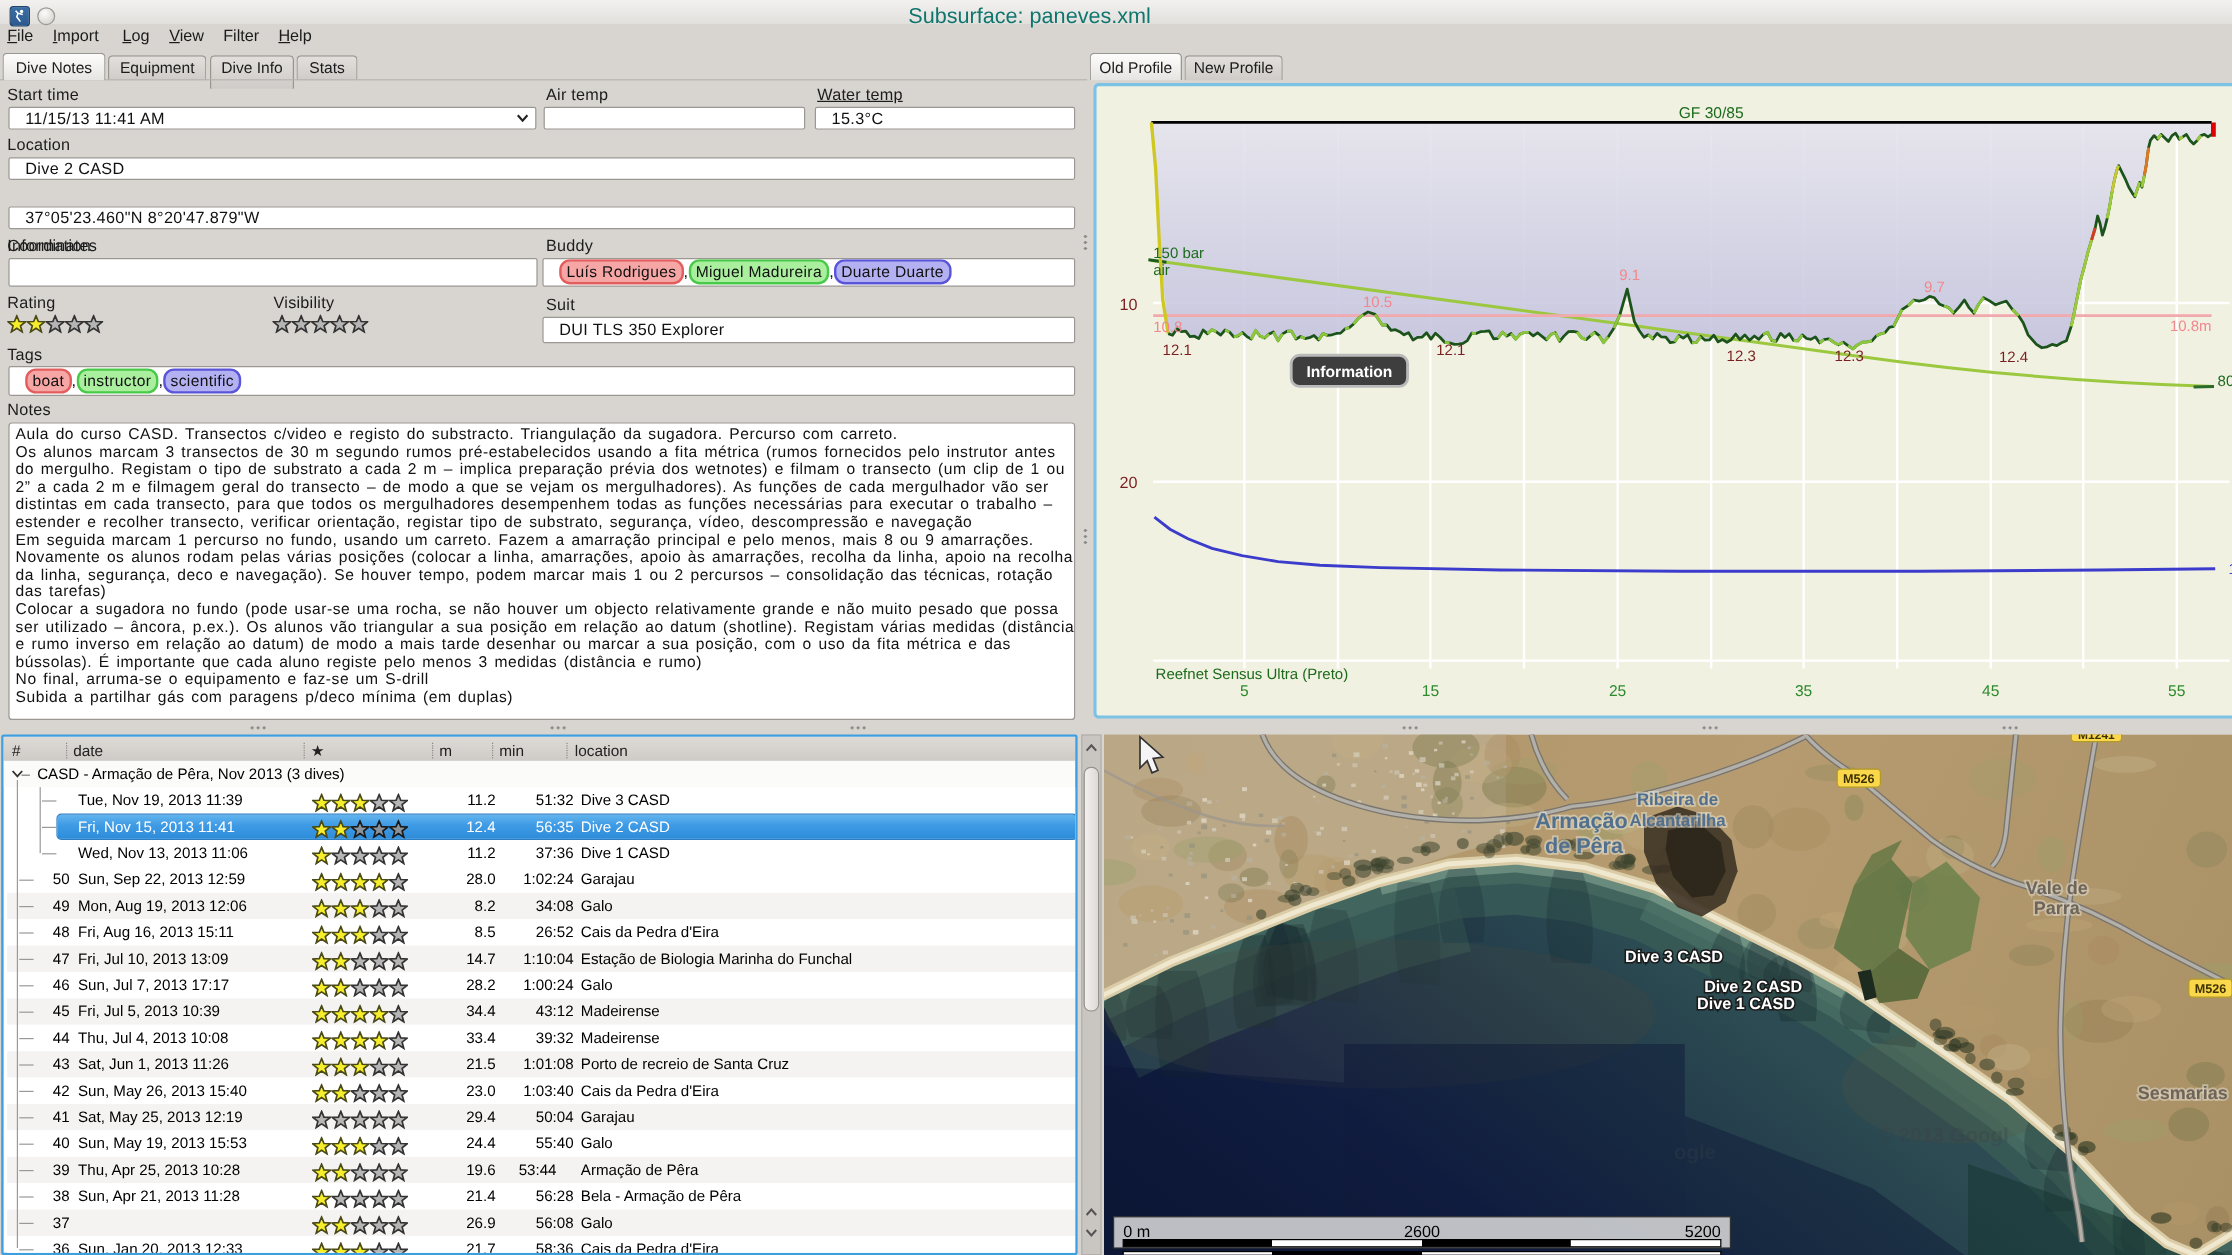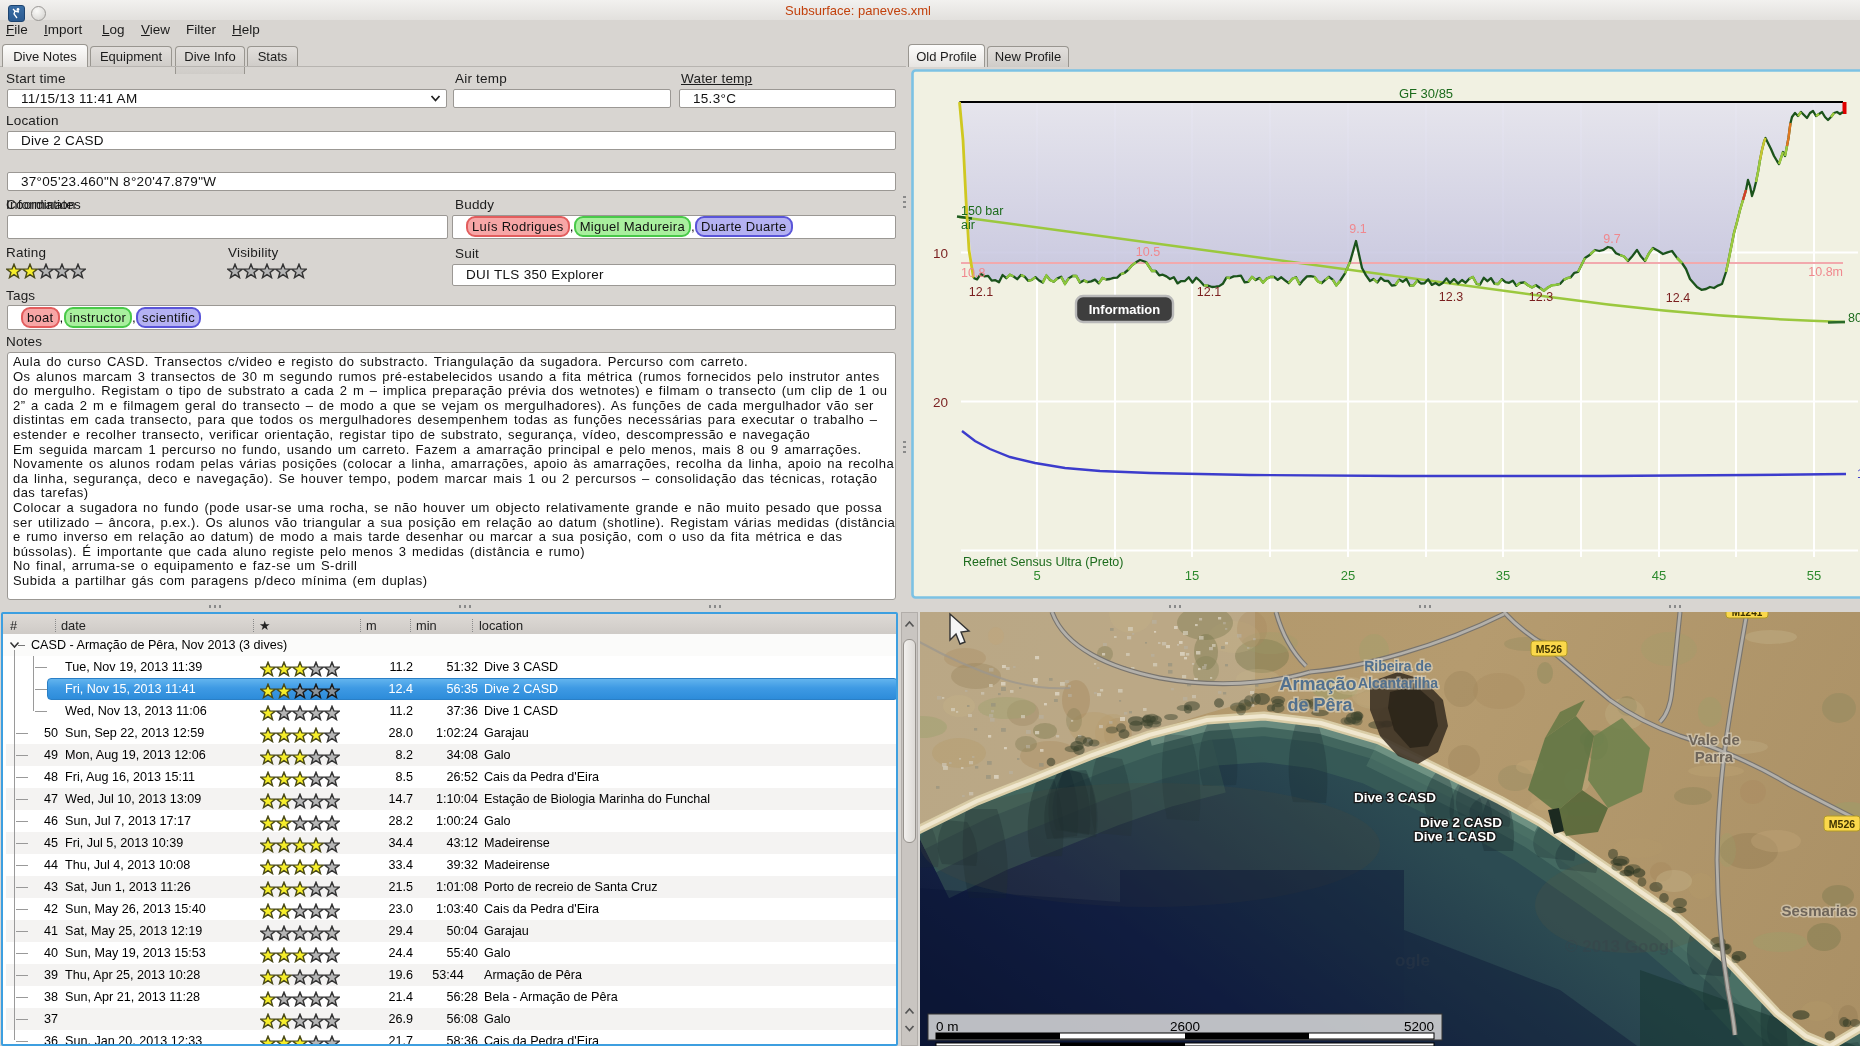--- a/index.html
+++ b/index.html
@@ -31,21 +31,21 @@
   </svg>
 
 <div class="abs" style="left:0;top:0;width:1860px;height:20px;background:linear-gradient(#f2f1ef,#e2e0dd);"></div>
 <div class="abs" style="left:8px;top:5px;width:17px;height:17px;border-radius:3px;background:linear-gradient(#3a6ea5,#2a5a90);border:1px solid #1d4470;">
  <svg width="15" height="15" viewBox="0 0 15 15">
       <path d="M4 3 l2 2 l-1 3 l3 4 M6 5 l4 1" stroke="#fff" stroke-width="1.3" fill="none"></path>
       <circle cx="9" cy="3.5" r="1.4" fill="#fff"></circle>
     </svg>
 </div>
 <div class="abs" style="left:31px;top:6px;width:15px;height:15px;border-radius:50%;background:radial-gradient(circle at 5px 4px,#fafaf8,#d0cecb);border:1px solid #9a9895;"></div>
-<div class="abs" style="left:0;top:3px;width:1716px;text-align:center;font-size:13px;color:#c2410c;">Subsurface: paneves.xml</div>
+<div class="abs" style="left:0;top:3px;width:1716px;text-align:center;font-size:18px;color:#0f766e;">Subsurface: paneves.xml</div>
 <div class="abs" style="left:6px;top:22px;font-size:13.5px;color:#1b1b1b;">
  <span style="position:absolute;left:0px;white-space:nowrap;"><u>F</u>ile</span>
  <span style="position:absolute;left:38px;white-space:nowrap;"><u>I</u>mport</span>
  <span style="position:absolute;left:96px;white-space:nowrap;"><u>L</u>og</span>
  <span style="position:absolute;left:135px;white-space:nowrap;"><u>V</u>iew</span>
  <span style="position:absolute;left:180px;white-space:nowrap;">Filter</span>
  <span style="position:absolute;left:226px;white-space:nowrap;"><u>H</u>elp</span>
 </div>
 
 <div class="abs" style="left:0;top:66px;width:906px;height:1px;background:#b7b4b0;z-index:2;"></div>
@@ -244,21 +244,21 @@
         </svg><svg class="st sg" style="width:16px;height:16px" viewBox="0 0 16 16">
           <use href="#star"></use>
         </svg></span>
       <span class="c" style="left:0px;width:52px;text-align:right;">48</span>
  <span class="c" style="left:330px;width:77px;text-align:right;">8.5</span>
  <span class="c" style="left:380px;width:92px;text-align:right;">26:52</span>
  <span class="c" style="left:478px;">Cais da Pedra d'Eira</span>
     </div>
     <div class="row" style="top:174px;background:#f4f3f2;">
       <div style="position:absolute;left:10px;top:10.5px;width:12px;height:1px;background:#999;"></div>
- <span class="c" style="left:59px;">Wed, Jul 10, 2013 13:09</span>
+ <span class="c" style="left:59px;">Fri, Jul 10, 2013 13:09</span>
  <span class="c" style="left:254px;top:3px;"><svg class="st sy" style="width:16px;height:16px" viewBox="0 0 16 16">
           <use href="#star"></use>
         </svg><svg class="st sy" style="width:16px;height:16px" viewBox="0 0 16 16">
           <use href="#star"></use>
         </svg><svg class="st sg" style="width:16px;height:16px" viewBox="0 0 16 16">
           <use href="#star"></use>
         </svg><svg class="st sg" style="width:16px;height:16px" viewBox="0 0 16 16">
           <use href="#star"></use>
         </svg><svg class="st sg" style="width:16px;height:16px" viewBox="0 0 16 16">
           <use href="#star"></use>

